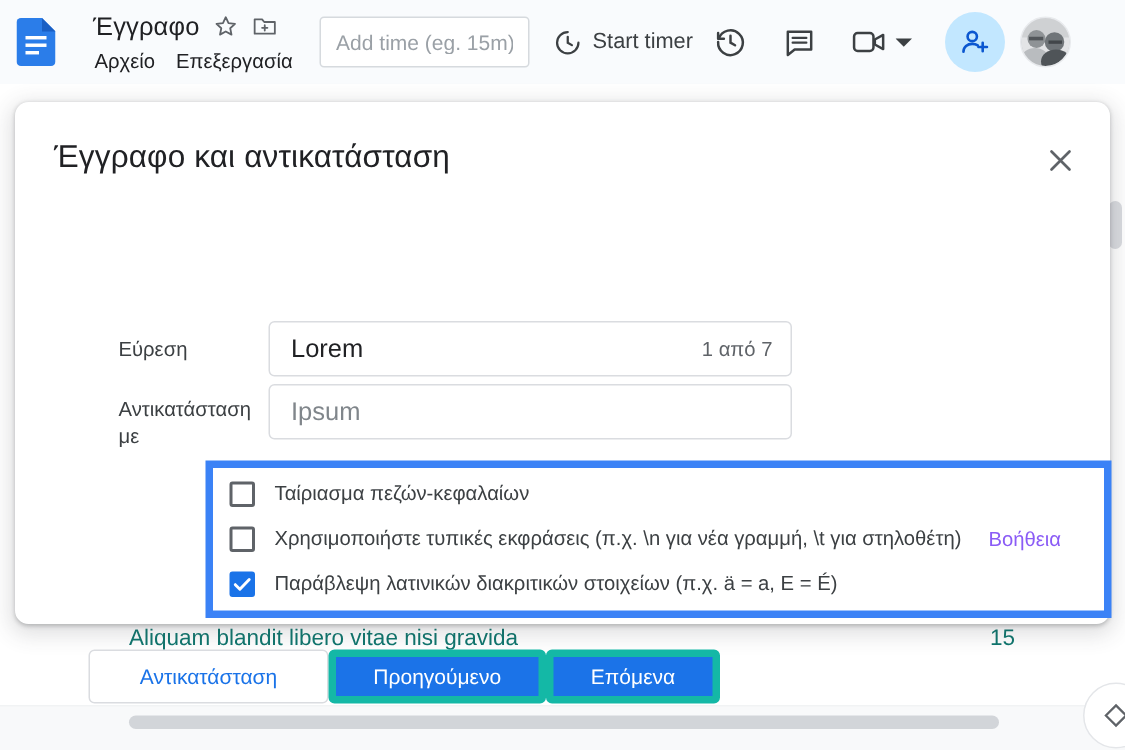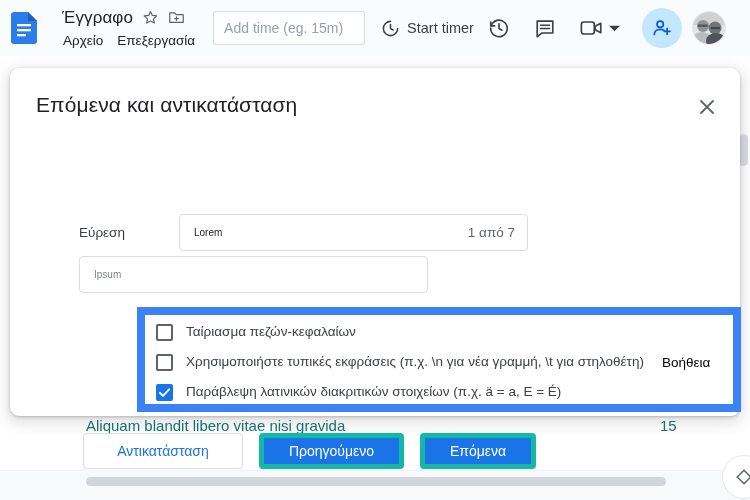--- a/index.html
+++ b/index.html
@@ -81,21 +81,21 @@
   }
   .menu-item {
     font-size: 13.5px;
     color: #202124;
     white-space: nowrap;
     line-height: 18px;
   }
 
   .time-input {
     margin-left: 18px;
-    width: 152px;
+    width: 140px;
     height: 34px;
     box-sizing: border-box;
     border: 1px solid #d6dade;
     border-radius: 3px;
     background: #ffffff;
     color: #9aa0a6;
     font-size: 14px;
     font-family: "Liberation Sans", sans-serif;
     padding: 0 10px;
     outline: none;
@@ -297,42 +297,42 @@
     border-radius: 4px;
     background: #fff;
     display: flex;
     align-items: center;
     padding: 0 12px;
   }
   .text-field input {
     border: none;
     outline: none;
     flex: 1 1 auto;
-    font-size: 10px;
+    font-size: 17px;
     font-family: "Liberation Sans", sans-serif;
     color: #202124;
     background: transparent;
     min-width: 0;
   }
   .text-field input::placeholder { color: #80868b; }
   .match-count {
     font-size: 13.5px;
     color: #5f6368;
     white-space: nowrap;
     padding-left: 8px;
   }
 
   
   .options-box {
     position: absolute;
     left: 127px;
     top: 239px;
     width: 604px;
     height: 105px;
-    border: 8px solid #3b82f6;
+    border: 5px solid #3b82f6;
     box-sizing: border-box;
     background: transparent;
   }
 
   .check-row {
     position: absolute;
     left: 0;
     display: flex;
     align-items: center;
     gap: 13px;
@@ -361,34 +361,32 @@
   }
 
   .check-label {
     font-size: 13.5px;
     color: #3c4043;
     white-space: nowrap;
     line-height: 18px;
   }
   .help-link {
     font-size: 13.5px;
-    color: #000000;
+    color: #8b5cf6;
     cursor: pointer;
     margin-left: 5px;
   }
 
   
   .btn-row {
     position: absolute;
     left: 49px;
     top: 365px;
     display: flex;
     align-items: flex-start;
-    gap: 16px;
-    margin-left: 24px;
   }
   .btn {
     height: 36px;
     border-radius: 4px;
     box-sizing: border-box;
     display: flex;
     align-items: center;
     justify-content: center;
     font-size: 14px;
     font-family: "Liberation Sans", sans-serif;
@@ -534,37 +532,38 @@
           <ellipse cx="23" cy="29" rx="10" ry="8" fill="#4f5458"></ellipse>
           <rect x="5" y="12.5" width="9.5" height="2.4" fill="#3d4145" opacity="0.75"></rect>
           <rect x="18" y="15" width="9" height="2.2" fill="#2f3336" opacity="0.7"></rect>
         </g>
       </svg>
     </span>
   </div>
 
   <div class="dialog">
 
-    <div class="dialog-title">Επόμενα και αντικατάσταση</div>
+    <div class="dialog-title">Έγγραφο και αντικατάσταση</div>
 
     <div class="dialog-close">
       <svg width="16" height="16" viewBox="0 0 16 16">
         <path d="M2 2L14 14M14 2L2 14" stroke="#5f6368" stroke-width="1.8" stroke-linecap="round"></path>
       </svg>
     </div>
 
     <div class="field-row row-find">
       <span class="field-label">Εύρεση</span>
       <span class="text-field">
         <input type="text" value="Lorem" style="">
         <span class="match-count">1 από 7</span>
       </span>
     </div>
 
     <div class="field-row row-replace">
+      <span class="field-label">Αντικατάσταση με</span>
       <span class="text-field">
         <input type="text" placeholder="Ipsum" style="">
       </span>
     </div>
 
     <div class="options-box">
 
       <div class="check-row">
         <span class="checkbox"></span>
         <span class="check-label">Ταίριασμα πεζών-κεφαλαίων</span>

